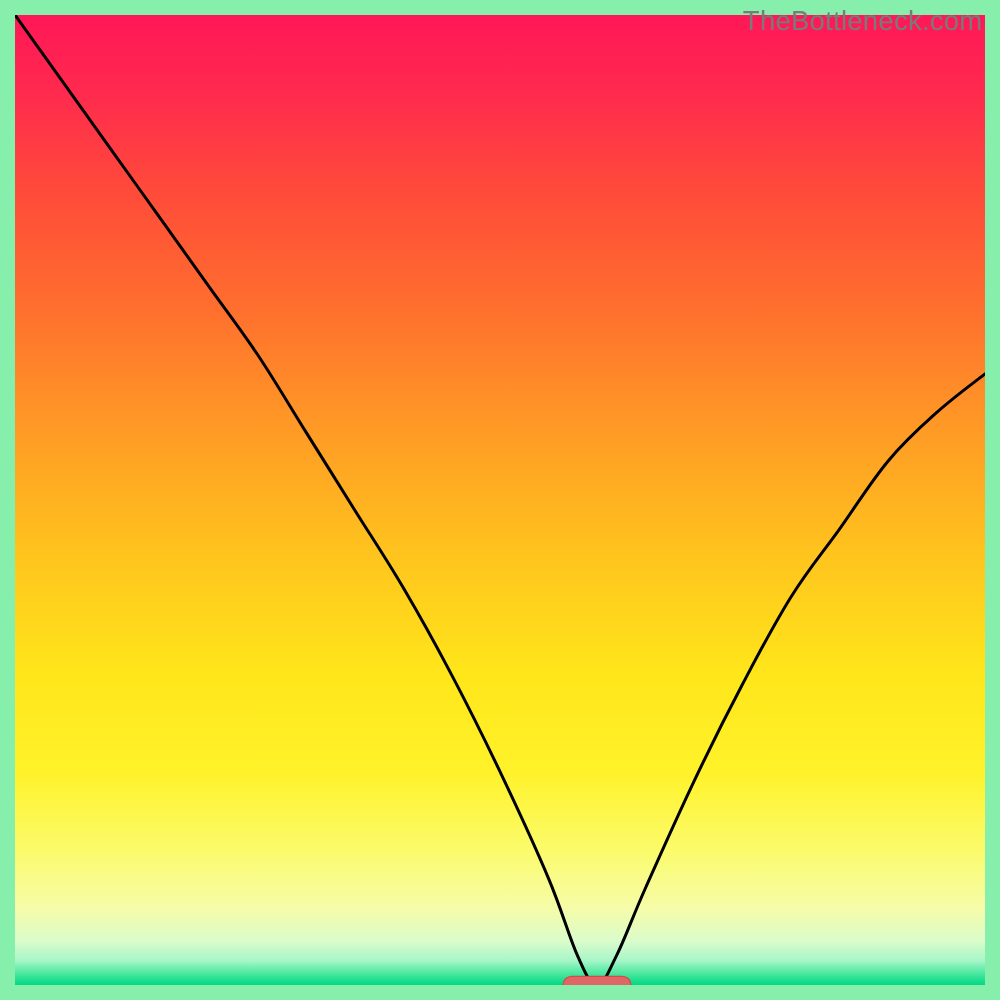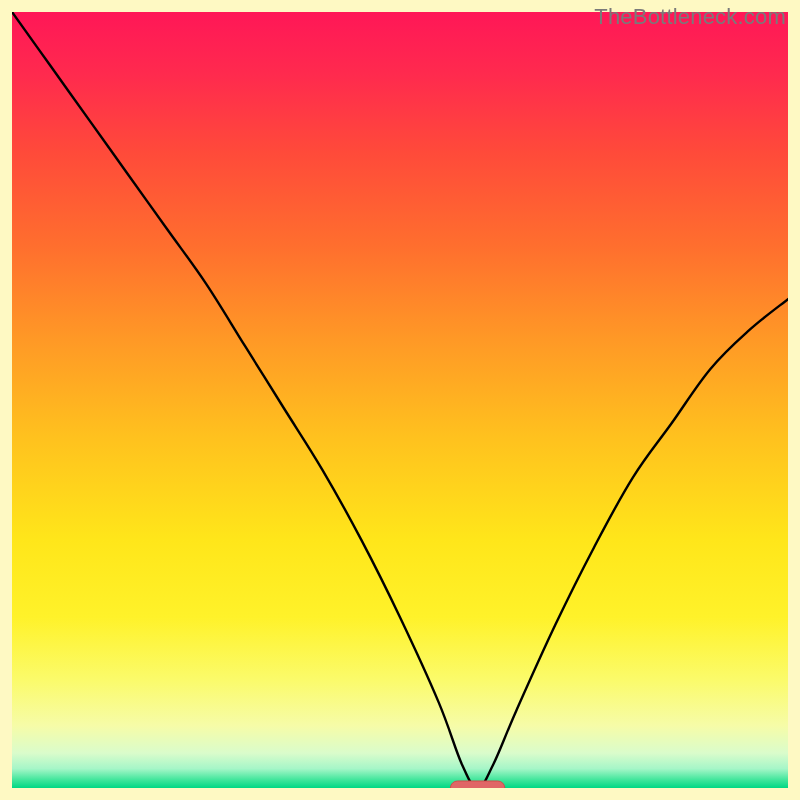--- a/index.html
+++ b/index.html
@@ -7,21 +7,21 @@
     padding: 0;
     width: 800px;
     height: 800px;
     background: #000;
     overflow: hidden;
   }
   .frame {
     position: relative;
     width: 800px;
     height: 800px;
-    background: #fef9c3;
+    background: #86efac;
   }
   .plot {
     position: absolute;
     left: 12px;
     top: 12px;
     width: 776px;
     height: 776px;
     overflow: hidden;
   }
   .watermark {

